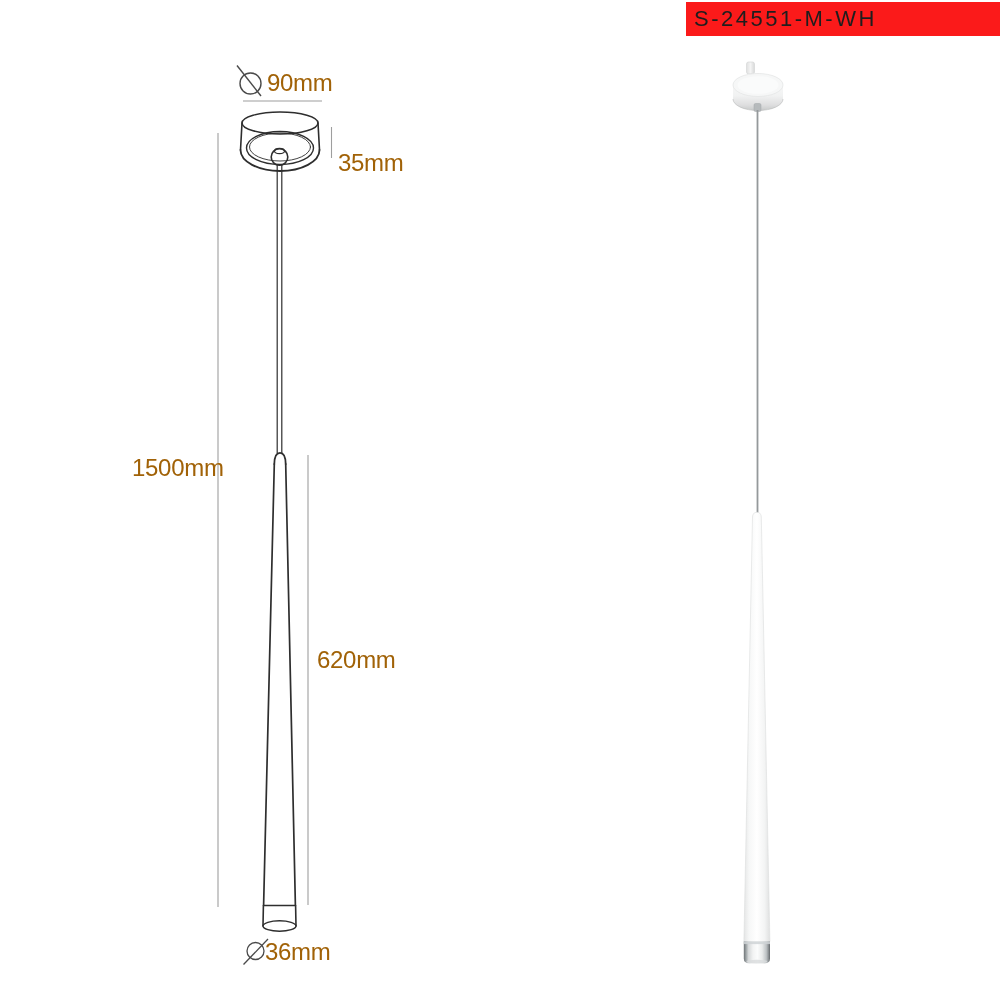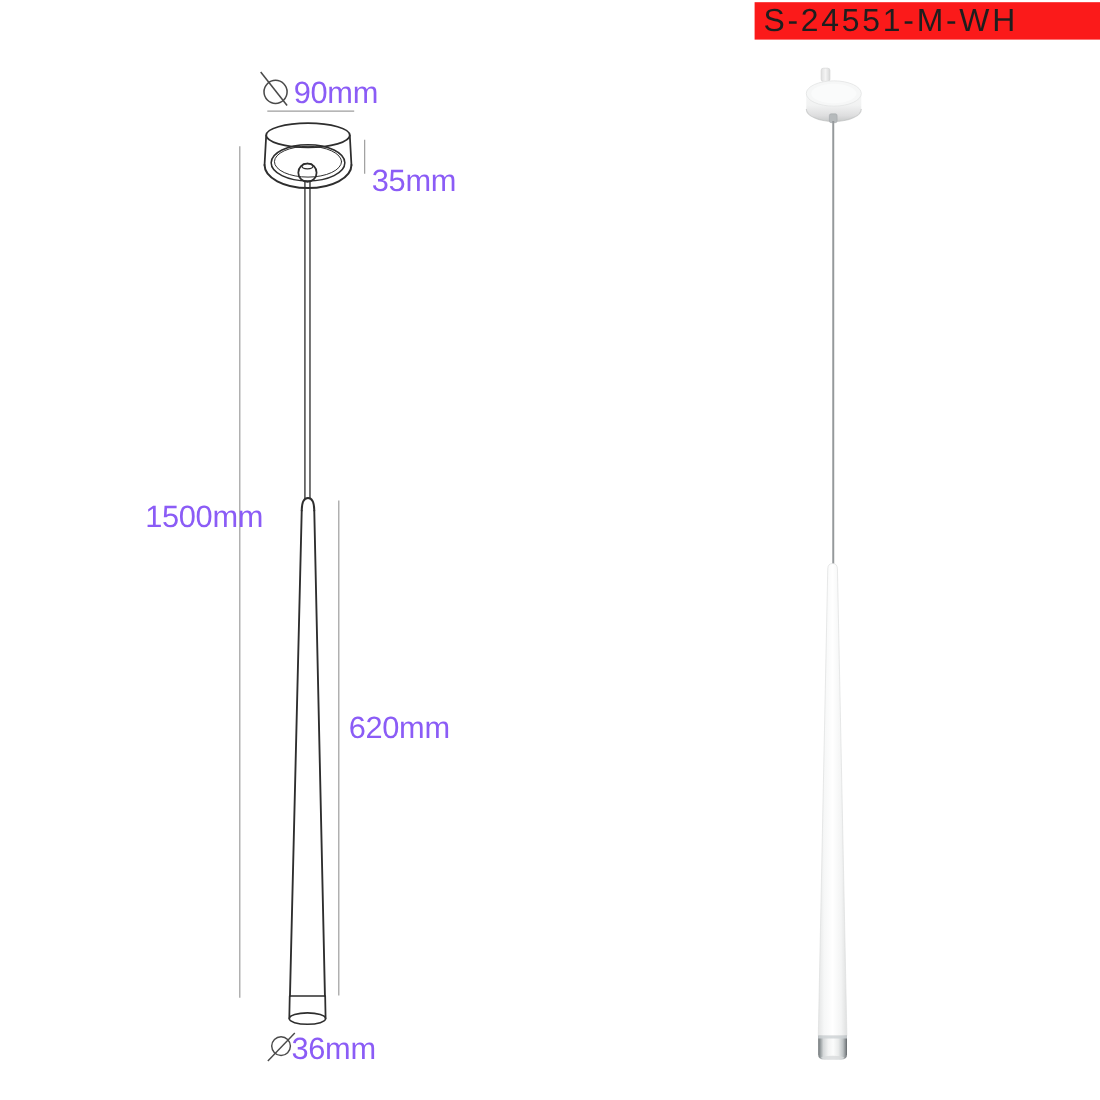--- a/index.html
+++ b/index.html
@@ -10,30 +10,30 @@
   }
   .page{position:relative;width:1000px;height:1000px;background:#ffffff;}
 
   
   .banner{
     position:absolute;left:686px;top:2px;width:314px;height:34px;
     background:#fb1a1a;display:flex;align-items:center;padding-left:8px;
     box-sizing:border-box;
   }
   .banner-text{
-    font-size:29px;letter-spacing:2.5px;color:#1e1e1e;font-weight:400;
+    font-size:22px;letter-spacing:2.5px;color:#1e1e1e;font-weight:400;
     white-space:nowrap;
   }
 
   
   .art{position:absolute;left:0;top:0;width:1000px;height:1000px;}
 
   
   .lbl{
-    position:absolute;font-size:28px;line-height:1;color:#8b5cf6;
+    position:absolute;font-size:24px;line-height:1;color:#a16207;
     letter-spacing:-0.3px;white-space:nowrap;
   }
   .lbl-90   {left:267px;top:71px;}
   .lbl-35   {left:338px;top:130px;margin-top:21px;}
   .lbl-1500 {left:132px;top:456px;}
   .lbl-620  {left:317px;top:648px;}
   .lbl-36   {left:265px;top:940px;}
 </style>
 </head>
 <body>

